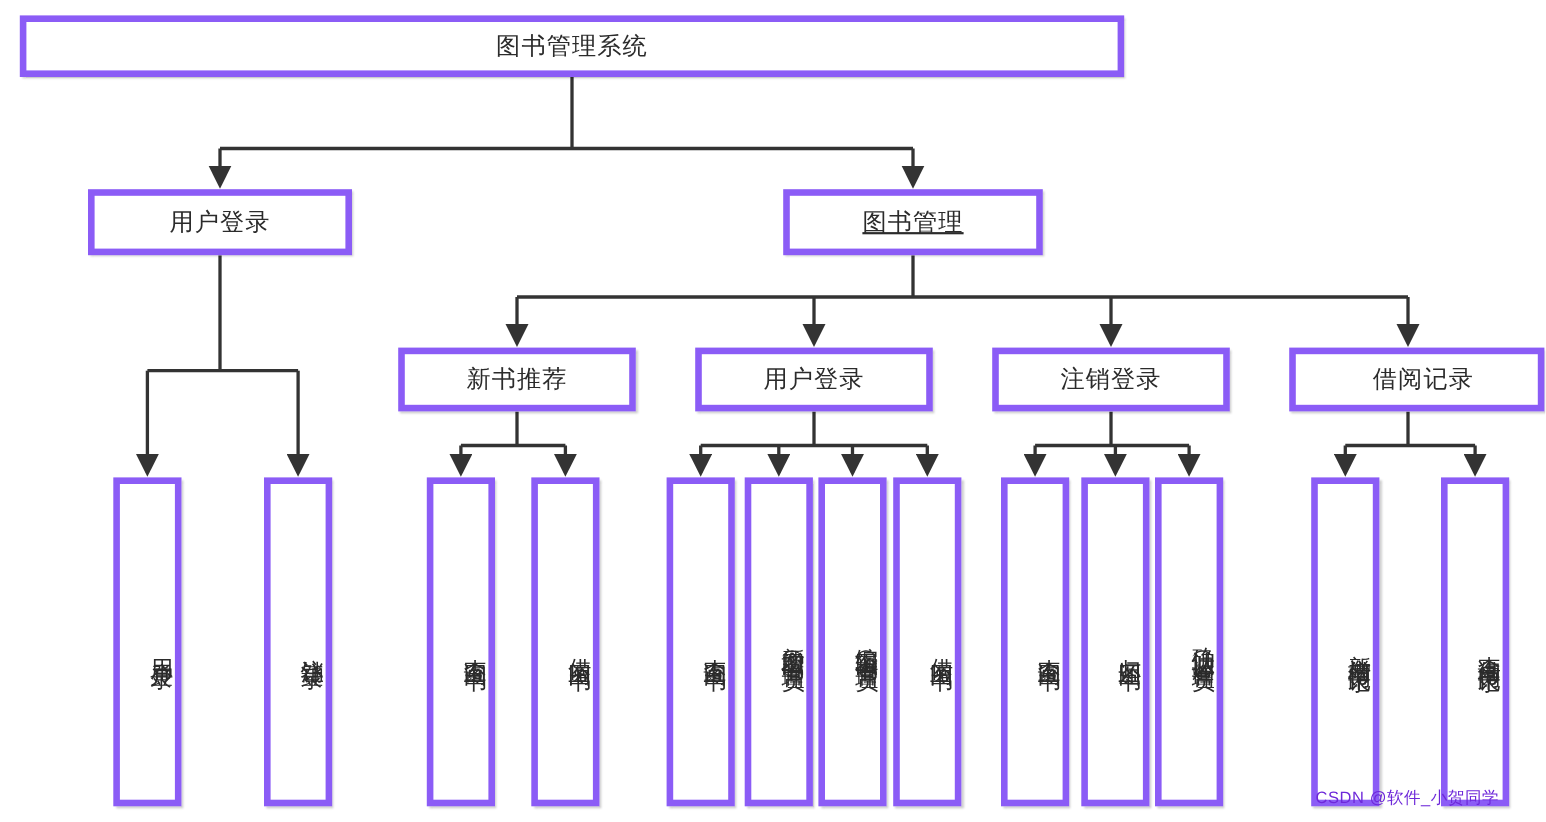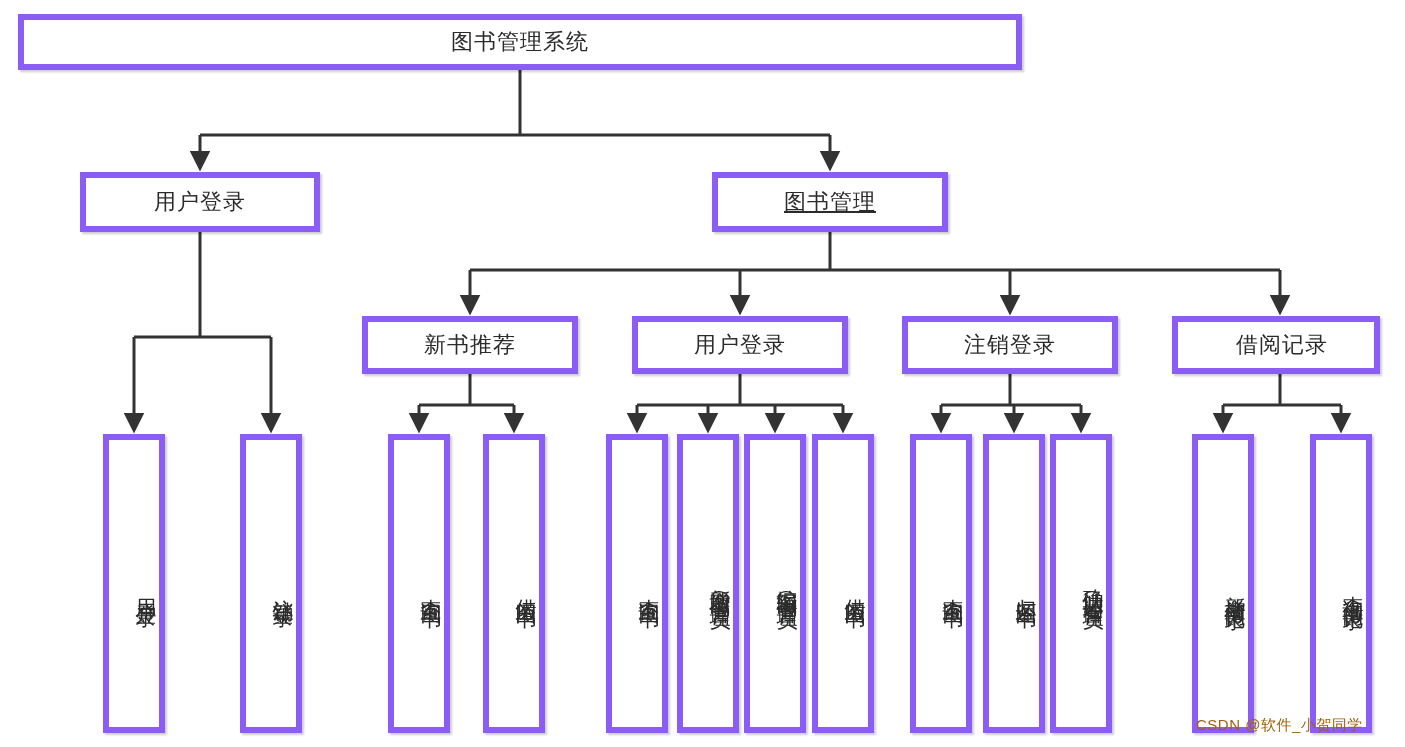--- a/index.html
+++ b/index.html
@@ -119,31 +119,31 @@
   </svg>
 
   <div class="node node-h" style="left: 18px; top: 14px; width: 1004px; height: 56px;">图书管理系统</div>
 
   <div class="node node-h" style="left: 80px; top: 172px; width: 240px; height: 60px;">用户登录</div>
   <div class="node node-h" style="left: 712px; top: 172px; width: 236px; height: 60px; text-decoration: underline;">图书管理</div>
 
   <div class="node node-h" style="left: 362px; top: 316px; width: 216px; height: 58px;">新书推荐</div>
   <div class="node node-h" style="left: 632px; top: 316px; width: 216px; height: 58px;">用户登录</div>
   <div class="node node-h" style="left: 902px; top: 316px; width: 216px; height: 58px;">注销登录</div>
-  <div class="node node-h" style="left: 1172px; top: 316px; width: 208px; height: 58px; padding-left: 12px;">借阅记录</div>
+  <div class="node node-h" style="left: 1172px; top: 316px; width: 232px; height: 58px; padding-left: 12px;">借阅记录</div>
 
   <div class="node node-v" style="left: 103px; top: 434px; width: 62px; height: 299px;">用户登录</div>
   <div class="node node-v" style="left: 240px; top: 434px; width: 62px; height: 299px;">注销登录</div>
   <div class="node node-v" style="left: 388px; top: 434px; width: 62px; height: 299px;">查询图书</div>
   <div class="node node-v" style="left: 483px; top: 434px; width: 62px; height: 299px;">借阅图书</div>
   <div class="node node-v" style="left: 606px; top: 434px; width: 62px; height: 299px;">查询图书</div>
   <div class="node node-v tall" style="left: 677px; top: 434px; width: 62px; height: 299px;">新增图书（管理员）</div>
   <div class="node node-v tall" style="left: 744px; top: 434px; width: 62px; height: 299px;">编辑图书（管理员）</div>
   <div class="node node-v" style="left: 812px; top: 434px; width: 62px; height: 299px;">借阅图书</div>
   <div class="node node-v" style="left: 910px; top: 434px; width: 62px; height: 299px;">查询图书</div>
   <div class="node node-v" style="left: 983px; top: 434px; width: 62px; height: 299px;">归还图书</div>
   <div class="node node-v tall" style="left: 1050px; top: 434px; width: 62px; height: 299px;">确认归还（管理员）</div>
   <div class="node node-v" style="left: 1192px; top: 434px; width: 62px; height: 299px;">新增借阅记录</div>
   <div class="node node-v" style="left: 1310px; top: 434px; width: 62px; height: 299px;">查询借阅记录</div>
 
-  <div class="watermark" style="left: 1196px; top: 716px; color: #a16207;">CSDN @软件_小贺同学</div>
+  <div class="watermark" style="left: 1196px; top: 716px; color: #6d28d9;">CSDN @软件_小贺同学</div>
 
 </div>
 
 </body></html>

